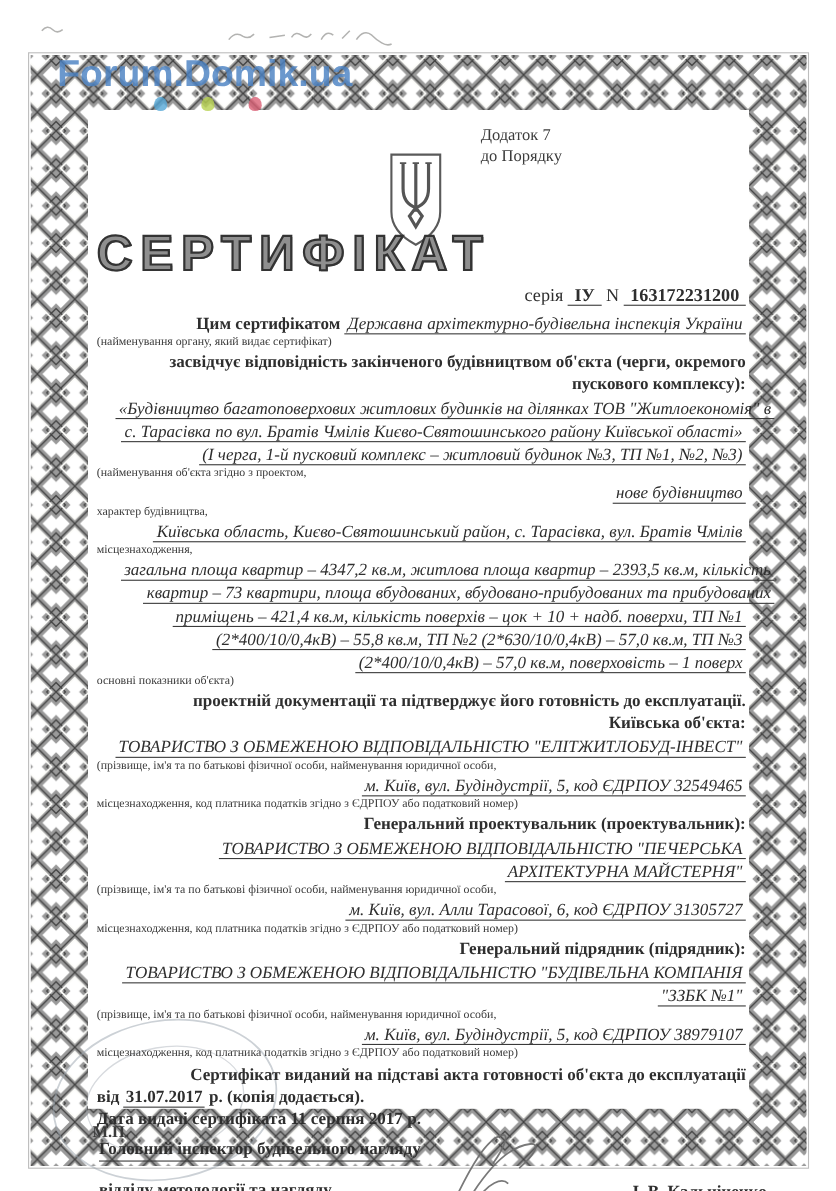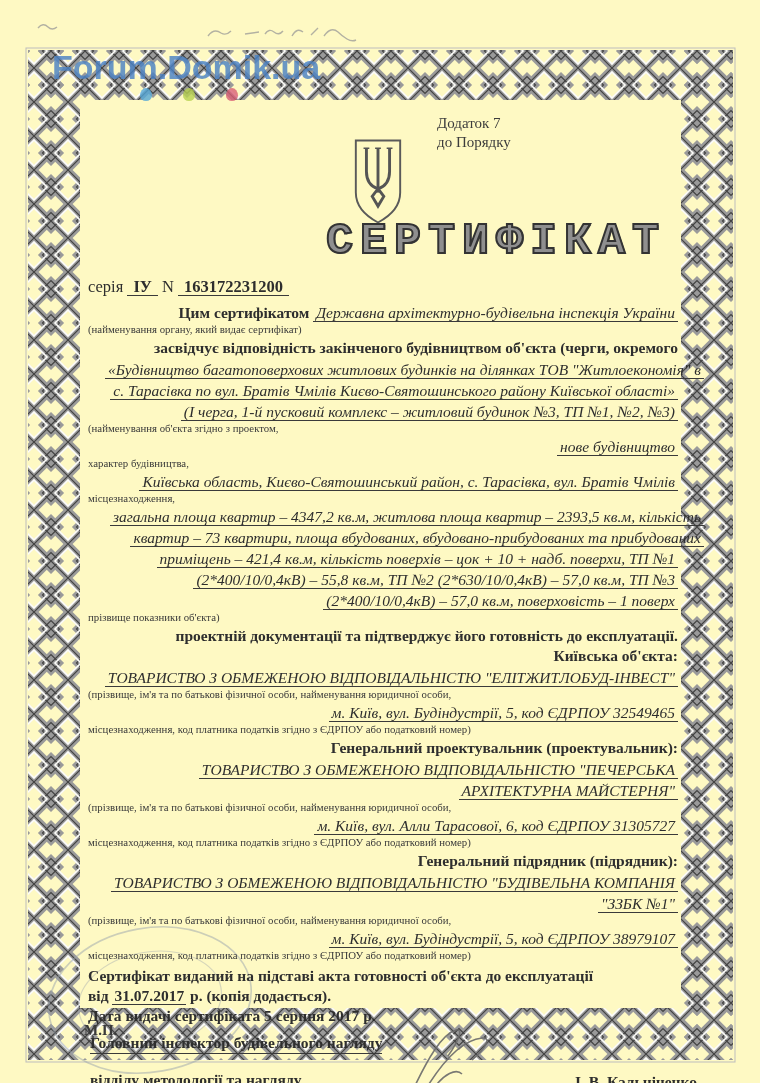--- a/index.html
+++ b/index.html
@@ -1,18 +1,18 @@
 <!DOCTYPE html>
 <html><head>
 <meta charset="utf-8">
 <style>
   html,body{margin:0;padding:0;background:#e8e8e8;}
   .page{
     position:relative;width:760px;height:1083px;margin:0 auto;
-    background:#fef9c3;overflow:hidden;
+    background:#ffffff;overflow:hidden;
     font-family:"Liberation Serif","DejaVu Serif",serif;color:#2e2e2e;
   }
   
   .border-svg{position:absolute;left:0;top:0;z-index:1;}
   
   .watermark{position:absolute;left:52px;top:48px;z-index:6;}
   .watermark .wm-text{
     font-family:"Liberation Sans","DejaVu Sans",sans-serif;
     font-weight:bold;font-size:34px;letter-spacing:0px;opacity:.82;
   }
@@ -20,27 +20,27 @@
   .wm-drop{width:12px;height:13px;border-radius:50% 50% 50% 50%/60% 60% 40% 40%;opacity:.8;}
   
   .scribble{position:absolute;z-index:5;}
   .stamp-svg{position:absolute;left:30px;top:908px;z-index:2;}
   
   .annex{position:absolute;left:437px;top:114px;z-index:4;font-size:15px;line-height:19px;color:#3c3c3c;}
   .emblem{position:absolute;left:351px;top:136px;z-index:4;}
   
   .content{position:absolute;left:88px;top:206px;width:590px;z-index:4;font-size:15.5px;line-height:18px;}
   .title{
-    margin:12px;text-align:right;
-    font-family:Liberation Mono, monospace;
+    margin:0;text-align:left;
+    font-family:Liberation Sans, sans-serif;
     font-size:45px;font-weight:bold;letter-spacing:7px;line-height:48px;
     color:#8f8f8f;-webkit-text-stroke:2px #333;
     text-shadow:1px 1px 0 #555;
   }
-  .seria{ text-align:left;font-size:16.5px;margin-top:6px; }
+  .seria{ text-align:right;font-size:16.5px;margin-top:6px; }
   .u{border-bottom:1.3px solid #3a3a3a;padding:0 6px;display:inline-block;line-height:17px;}
   .c{text-align:right;}
   .l{text-align:left;}
   .b{font-weight:bold;}
   .cap{font-size:10.8px;line-height:13px;color:#3a3a3a;margin:1px 0 2px 0;}
   .fill{font-style:italic;border-bottom:1.3px solid #3a3a3a;padding:0 3px;display:inline-block;line-height:17px;}
   .row{margin-top:3px;}
   .wide{margin-left:-14px;margin-right:-26px;text-decoration:underline;}
   .hline{font-weight:bold;line-height:20px;}
   
@@ -137,38 +137,39 @@
       <span class="u b">163172231200</span>
     </div>
 
     <div class="c row" style="margin-top:8px;">
       <span class="b">Цим сертифікатом</span>
       <span class="fill">Державна архітектурно-будівельна інспекція України</span>
     </div>
     <div class="cap">(найменування органу, який видає сертифікат)</div>
 
     <div class="c b hline">засвідчує відповідність закінченого будівництвом об'єкта (черги, окремого</div>
+    <div class="c b hline">пускового комплексу):</div>
 
     <div class="c row wide"><span class="fill">«Будівництво багатоповерхових житлових будинків на ділянках ТОВ "Житлоекономія" в</span></div>
     <div class="c row"><span class="fill">с. Тарасівка по вул. Братів Чмілів Києво-Святошинського району Київської області»</span></div>
     <div class="c row"><span class="fill">(І черга, 1-й пусковий комплекс – житловий будинок №3, ТП №1, №2, №3)</span></div>
     <div class="cap">(найменування об'єкта згідно з проектом,</div>
 
     <div class="c row"><span class="fill">нове будівництво</span></div>
     <div class="cap">характер будівництва,</div>
 
     <div class="c row"><span class="fill">Київська область, Києво-Святошинський район, с. Тарасівка, вул. Братів Чмілів</span></div>
     <div class="cap">місцезнаходження,</div>
 
     <div class="c row wide"><span class="fill">загальна площа квартир – 4347,2 кв.м, житлова площа квартир – 2393,5 кв.м, кількість</span></div>
     <div class="c row wide"><span class="fill">квартир – 73 квартири, площа вбудованих, вбудовано-прибудованих та прибудованих</span></div>
     <div class="c row"><span class="fill">приміщень – 421,4 кв.м, кількість поверхів – цок + 10 + надб. поверхи, ТП №1</span></div>
     <div class="c row"><span class="fill">(2*400/10/0,4кВ) – 55,8 кв.м, ТП №2 (2*630/10/0,4кВ) – 57,0 кв.м, ТП №3</span></div>
     <div class="c row"><span class="fill">(2*400/10/0,4кВ) – 57,0 кв.м, поверховість – 1 поверх</span></div>
-    <div class="cap">прізвище показники об'єкта)</div>
+    <div class="cap">основні показники об'єкта)</div>
 
     <div class="c b hline">проектній документації та підтверджує його готовність до експлуатації.</div>
 
     <div class="c b hline">Київська об'єкта:</div>
     <div class="c row"><span class="fill">ТОВАРИСТВО З ОБМЕЖЕНОЮ ВІДПОВІДАЛЬНІСТЮ "ЕЛІТЖИТЛОБУД-ІНВЕСТ"</span></div>
     <div class="cap">(прізвище, ім'я та по батькові фізичної особи, найменування юридичної особи,</div>
     <div class="c row"><span class="fill">м. Київ, вул. Будіндустрії, 5, код ЄДРПОУ 32549465</span></div>
     <div class="cap">місцезнаходження,  код платника податків згідно з ЄДРПОУ  або  податковий номер)</div>
 
     <div class="c b hline">Генеральний проектувальник (проектувальник):</div>
@@ -178,27 +179,27 @@
     <div class="c row"><span class="fill">м. Київ, вул. Алли Тарасової, 6, код ЄДРПОУ 31305727</span></div>
     <div class="cap">місцезнаходження,  код платника податків згідно з ЄДРПОУ  або  податковий номер)</div>
 
     <div class="c b hline">Генеральний підрядник (підрядник):</div>
     <div class="c row"><span class="fill">ТОВАРИСТВО З ОБМЕЖЕНОЮ ВІДПОВІДАЛЬНІСТЮ "БУДІВЕЛЬНА КОМПАНІЯ</span></div>
     <div class="c row"><span class="fill">"ЗЗБК №1"</span></div>
     <div class="cap">(прізвище, ім'я та по батькові фізичної особи, найменування юридичної особи,</div>
     <div class="c row"><span class="fill">м. Київ, вул. Будіндустрії, 5, код ЄДРПОУ 38979107</span></div>
     <div class="cap">місцезнаходження,  код платника податків згідно з ЄДРПОУ  або  податковий номер)</div>
 
-    <div class="l b hline" style="margin-top:4px;">Сертифікат виданий на підставі акта готовності  об'єкта до експлуатації</div>
+    <div class="l b hline" style="margin-top:4px;text-align:right;">Сертифікат виданий на підставі акта готовності  об'єкта до експлуатації</div>
     <div class="l b hline">
       <span>від</span>
       <span class="u" style="padding:0 2px;">31.07.2017</span>
       <span>р. (копія додається).</span>
     </div>
-    <div class="l b hline">Дата видачі сертифіката 5 серпня 2017 р.</div>
+    <div class="l b hline">Дата видачі сертифіката 11 серпня 2017 р.</div>
 
     <div class="sig">
       <div class="sig-pos">
         <div><span class="fillb">Головний інспектор будівельного нагляду</span></div>
         <div><span class="fillb">відділу методології та нагляду</span></div>
         <div><span class="fillb">за здійсненням декларативних процедур</span></div>
 
       </div>
 
       <svg class="scribble" style="left:310px;top:-12px;" width="110" height="76">

